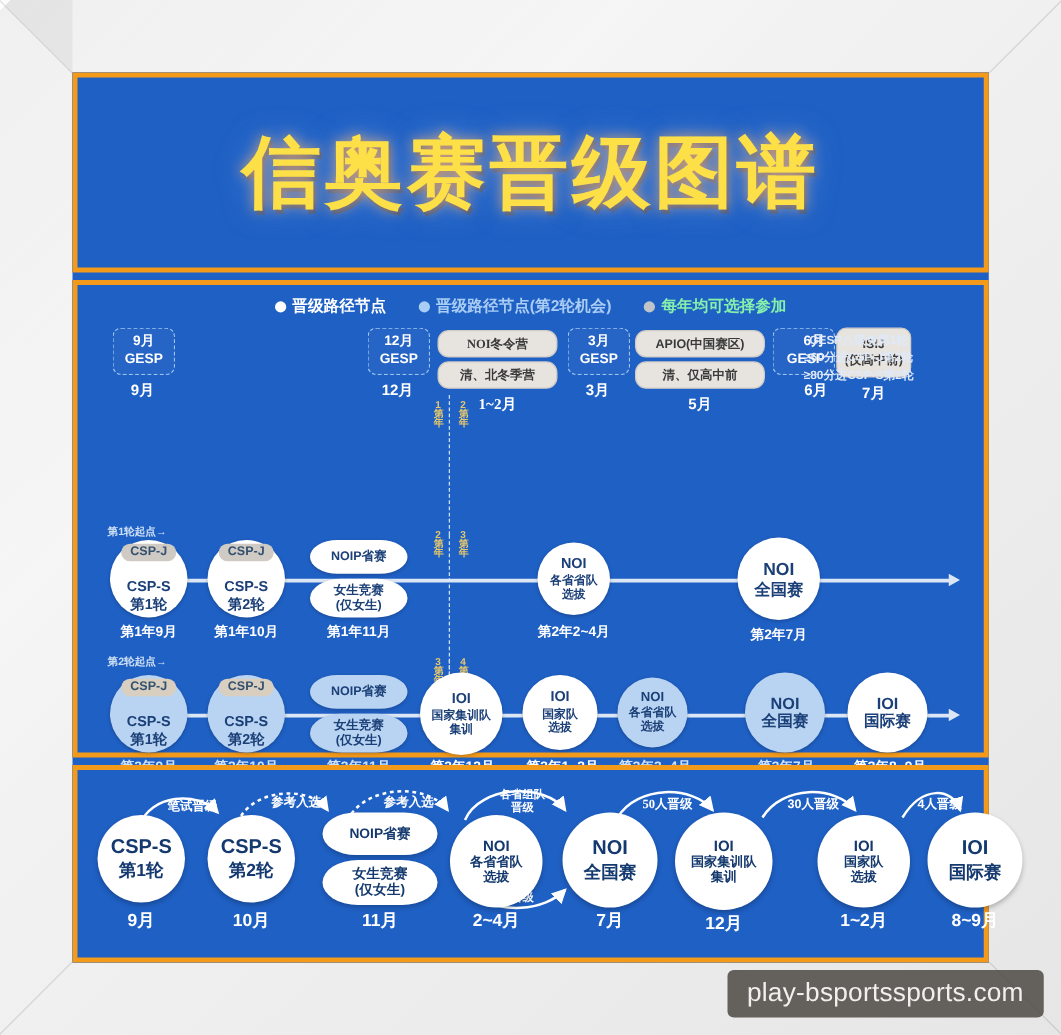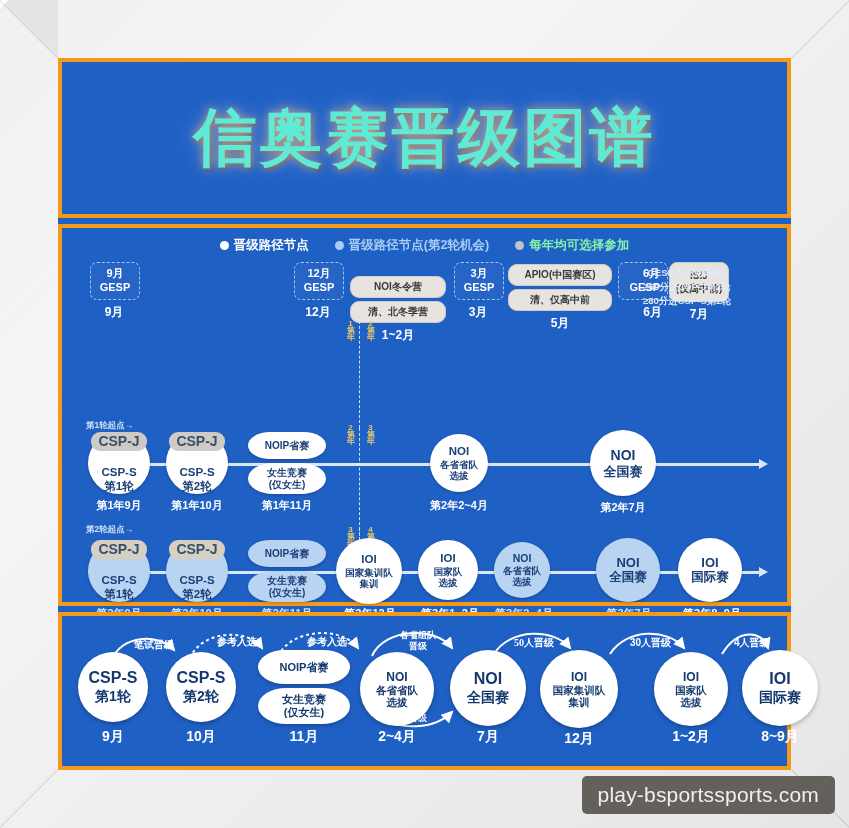--- a/index.html
+++ b/index.html
@@ -43,21 +43,21 @@
     box-sizing:border-box;position:relative;
   }
   .panel.p-title{height:160px;display:flex;align-items:center;justify-content:center;}
   .panel.p-main{flex:1;}
   .panel.p-bottom{height:158px;}
 
   
   .poster-title{
     font-family:"DejaVu Sans","Liberation Sans",sans-serif;
     font-size:63px;font-weight:bold;letter-spacing:3px;
-    color:#5eead4;
+    color:#fde047;
     text-shadow:0 0 10px rgba(255,170,90,.75),0 0 22px rgba(140,190,255,.55),2px 3px 0 rgba(120,60,0,.35);
     white-space:nowrap;
   }
 
   
   .legend{
     display:flex;justify-content:center;align-items:center;gap:26px;
     padding-top:9px;font-size:12.5px;font-weight:bold;
   }
   .legend .item{display:flex;align-items:center;gap:5px;white-space:nowrap;}
@@ -108,21 +108,21 @@
   .node{
     position:absolute;border-radius:50%;
     display:flex;flex-direction:column;align-items:center;justify-content:center;
     text-align:center;line-height:1.2;font-weight:bold;
     box-shadow:0 1px 3px rgba(0,0,0,.25);
   }
   .node.white{background:#ffffff;color:#1b3f77;}
   .node.blue{background:#b9d4f2;color:#1b3f77;}
   .node .chip{
     background:#cfcac4;color:#34516f;border-radius:9px;
-    padding:1px 7px;font-size:14px;margin-bottom:15px;
+    padding:1px 7px;font-size:10px;margin-bottom:15px;
   }
   .node.blue .chip{background:#d9cfc0;}
   .node .l1{font-size:11.5px;}
   .node .l2{font-size:11.5px;}
   .node .s{font-size:9.5px;}
   .under{
     position:absolute;text-align:center;font-size:11px;font-weight:bold;color:#ffffff;
     white-space:nowrap;
   }
   .under.dim{color:#cfe0f5;}
@@ -218,21 +218,21 @@
         </div>
 
         <div class="opt-col" style="left:232px;top:2px;width:48px;">
           <div class="dashbox">
             <div>12月</div>
             <div>GESP</div>
           </div>
           <div class="mon-label">12月</div>
         </div>
 
-        <div class="opt-col" style="left:288px;top:16px;width:96px;">
+        <div class="opt-col" style="left:288px;top:4px;width:96px;font-family:Liberation Serif, serif;">
           <span class="greybox">NOI冬令营</span>
           <span class="greybox last">清、北冬季营</span>
           <div class="mon-label">1~2月</div>
         </div>
 
         <div class="opt-col" style="left:392px;top:2px;width:48px;">
           <div class="dashbox">
             <div>3月</div>
             <div>GESP</div>
           </div>

